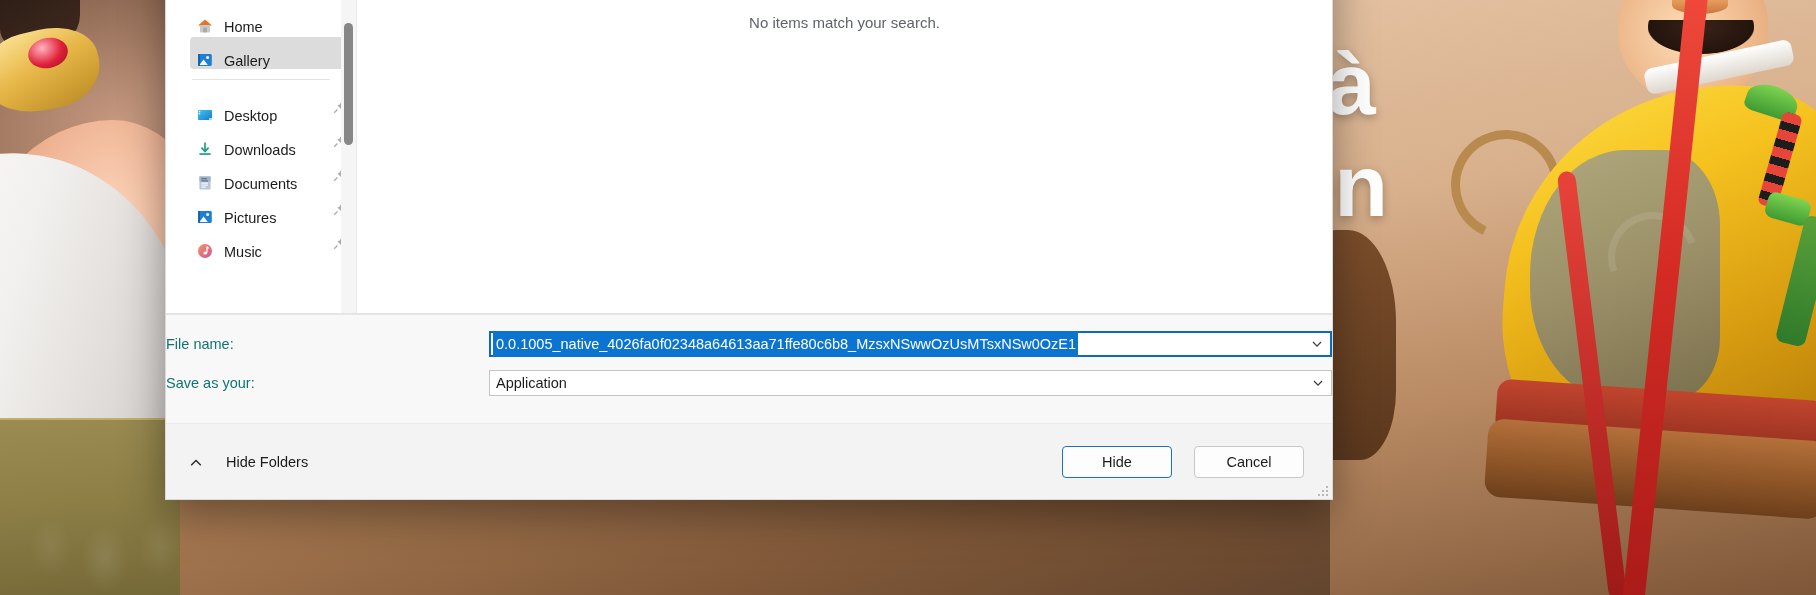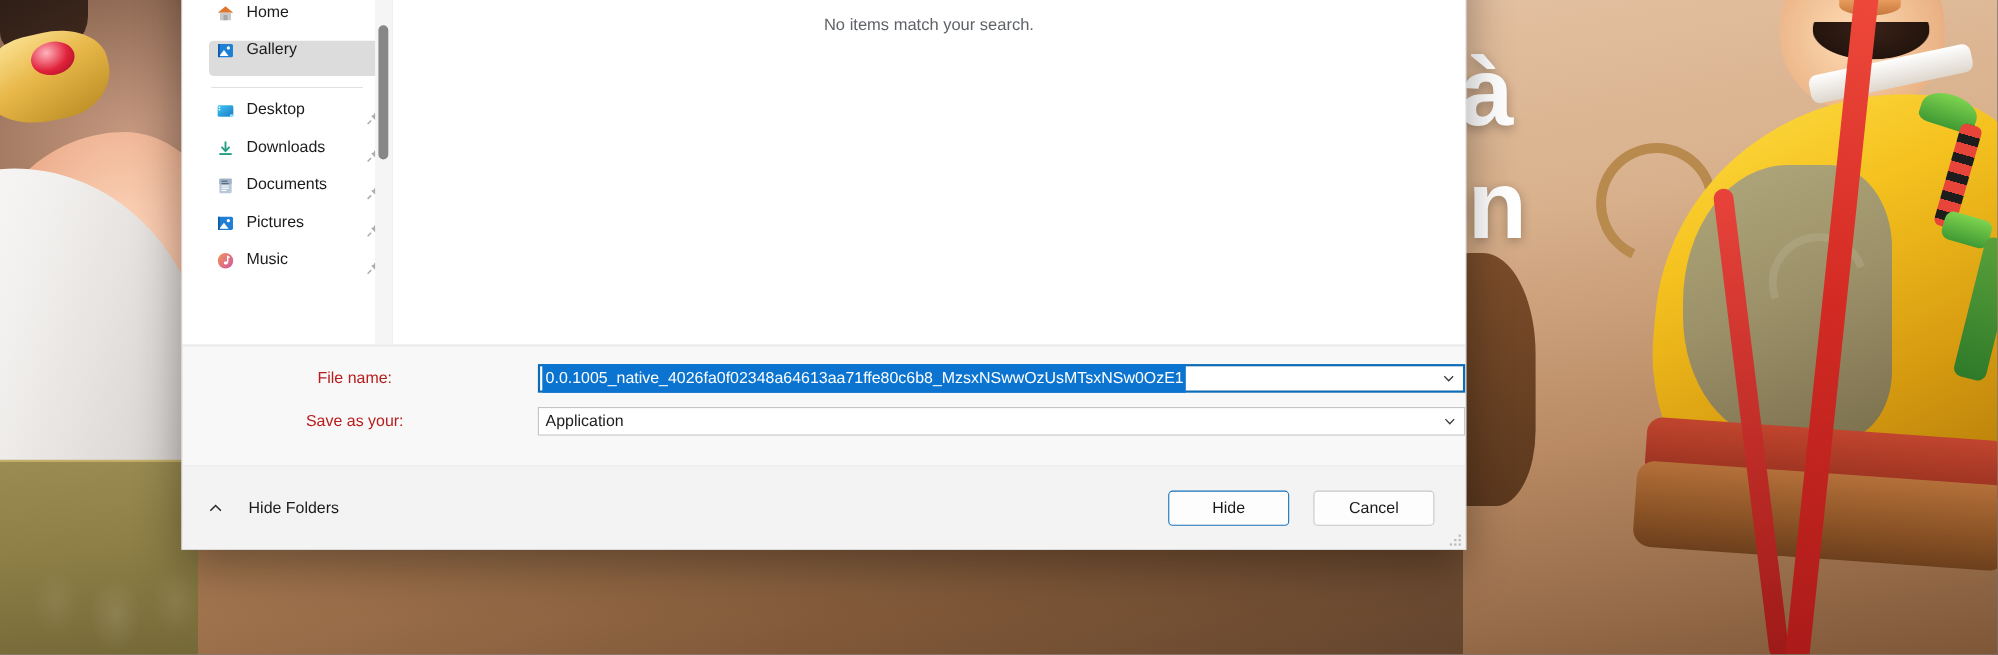--- a/index.html
+++ b/index.html
@@ -236,21 +236,21 @@
     position: relative;
     width: 190px;
     flex: 0 0 190px;
     background: #ffffff;
     padding-top: 72px;
     overflow: hidden;
   }
 
   .nav-item {
     display: flex;
-    align-items: flex-start;
+    align-items: flex-end;
     height: 32px;
     margin: 2px 8px 2px 24px;
     padding: 0 6px 0 6px;
     border-radius: 4px;
     cursor: default;
     position: relative;
   }
   .nav-item.selected { background: #dcdcdc; }
   .nav-item .nav-label {
     margin-left: 10px;
@@ -312,24 +312,24 @@
   }
   .form-row {
     display: flex;
     align-items: center;
     height: 30px;
     margin-bottom: 9px;
   }
   .form-label {
     width: 323px;
     flex: 0 0 323px;
-    text-align: center;
+    text-align: left;
     padding-right: 10px;
     font-size: 14.5px;
-    color: #b91c1c;
+    color: #0f766e;
   }
   .combo {
     position: relative;
     width: 880px;
     height: 26px;
     background: #ffffff;
     border: 1px solid #c4c4c4;
     display: flex;
     align-items: center;
   }

